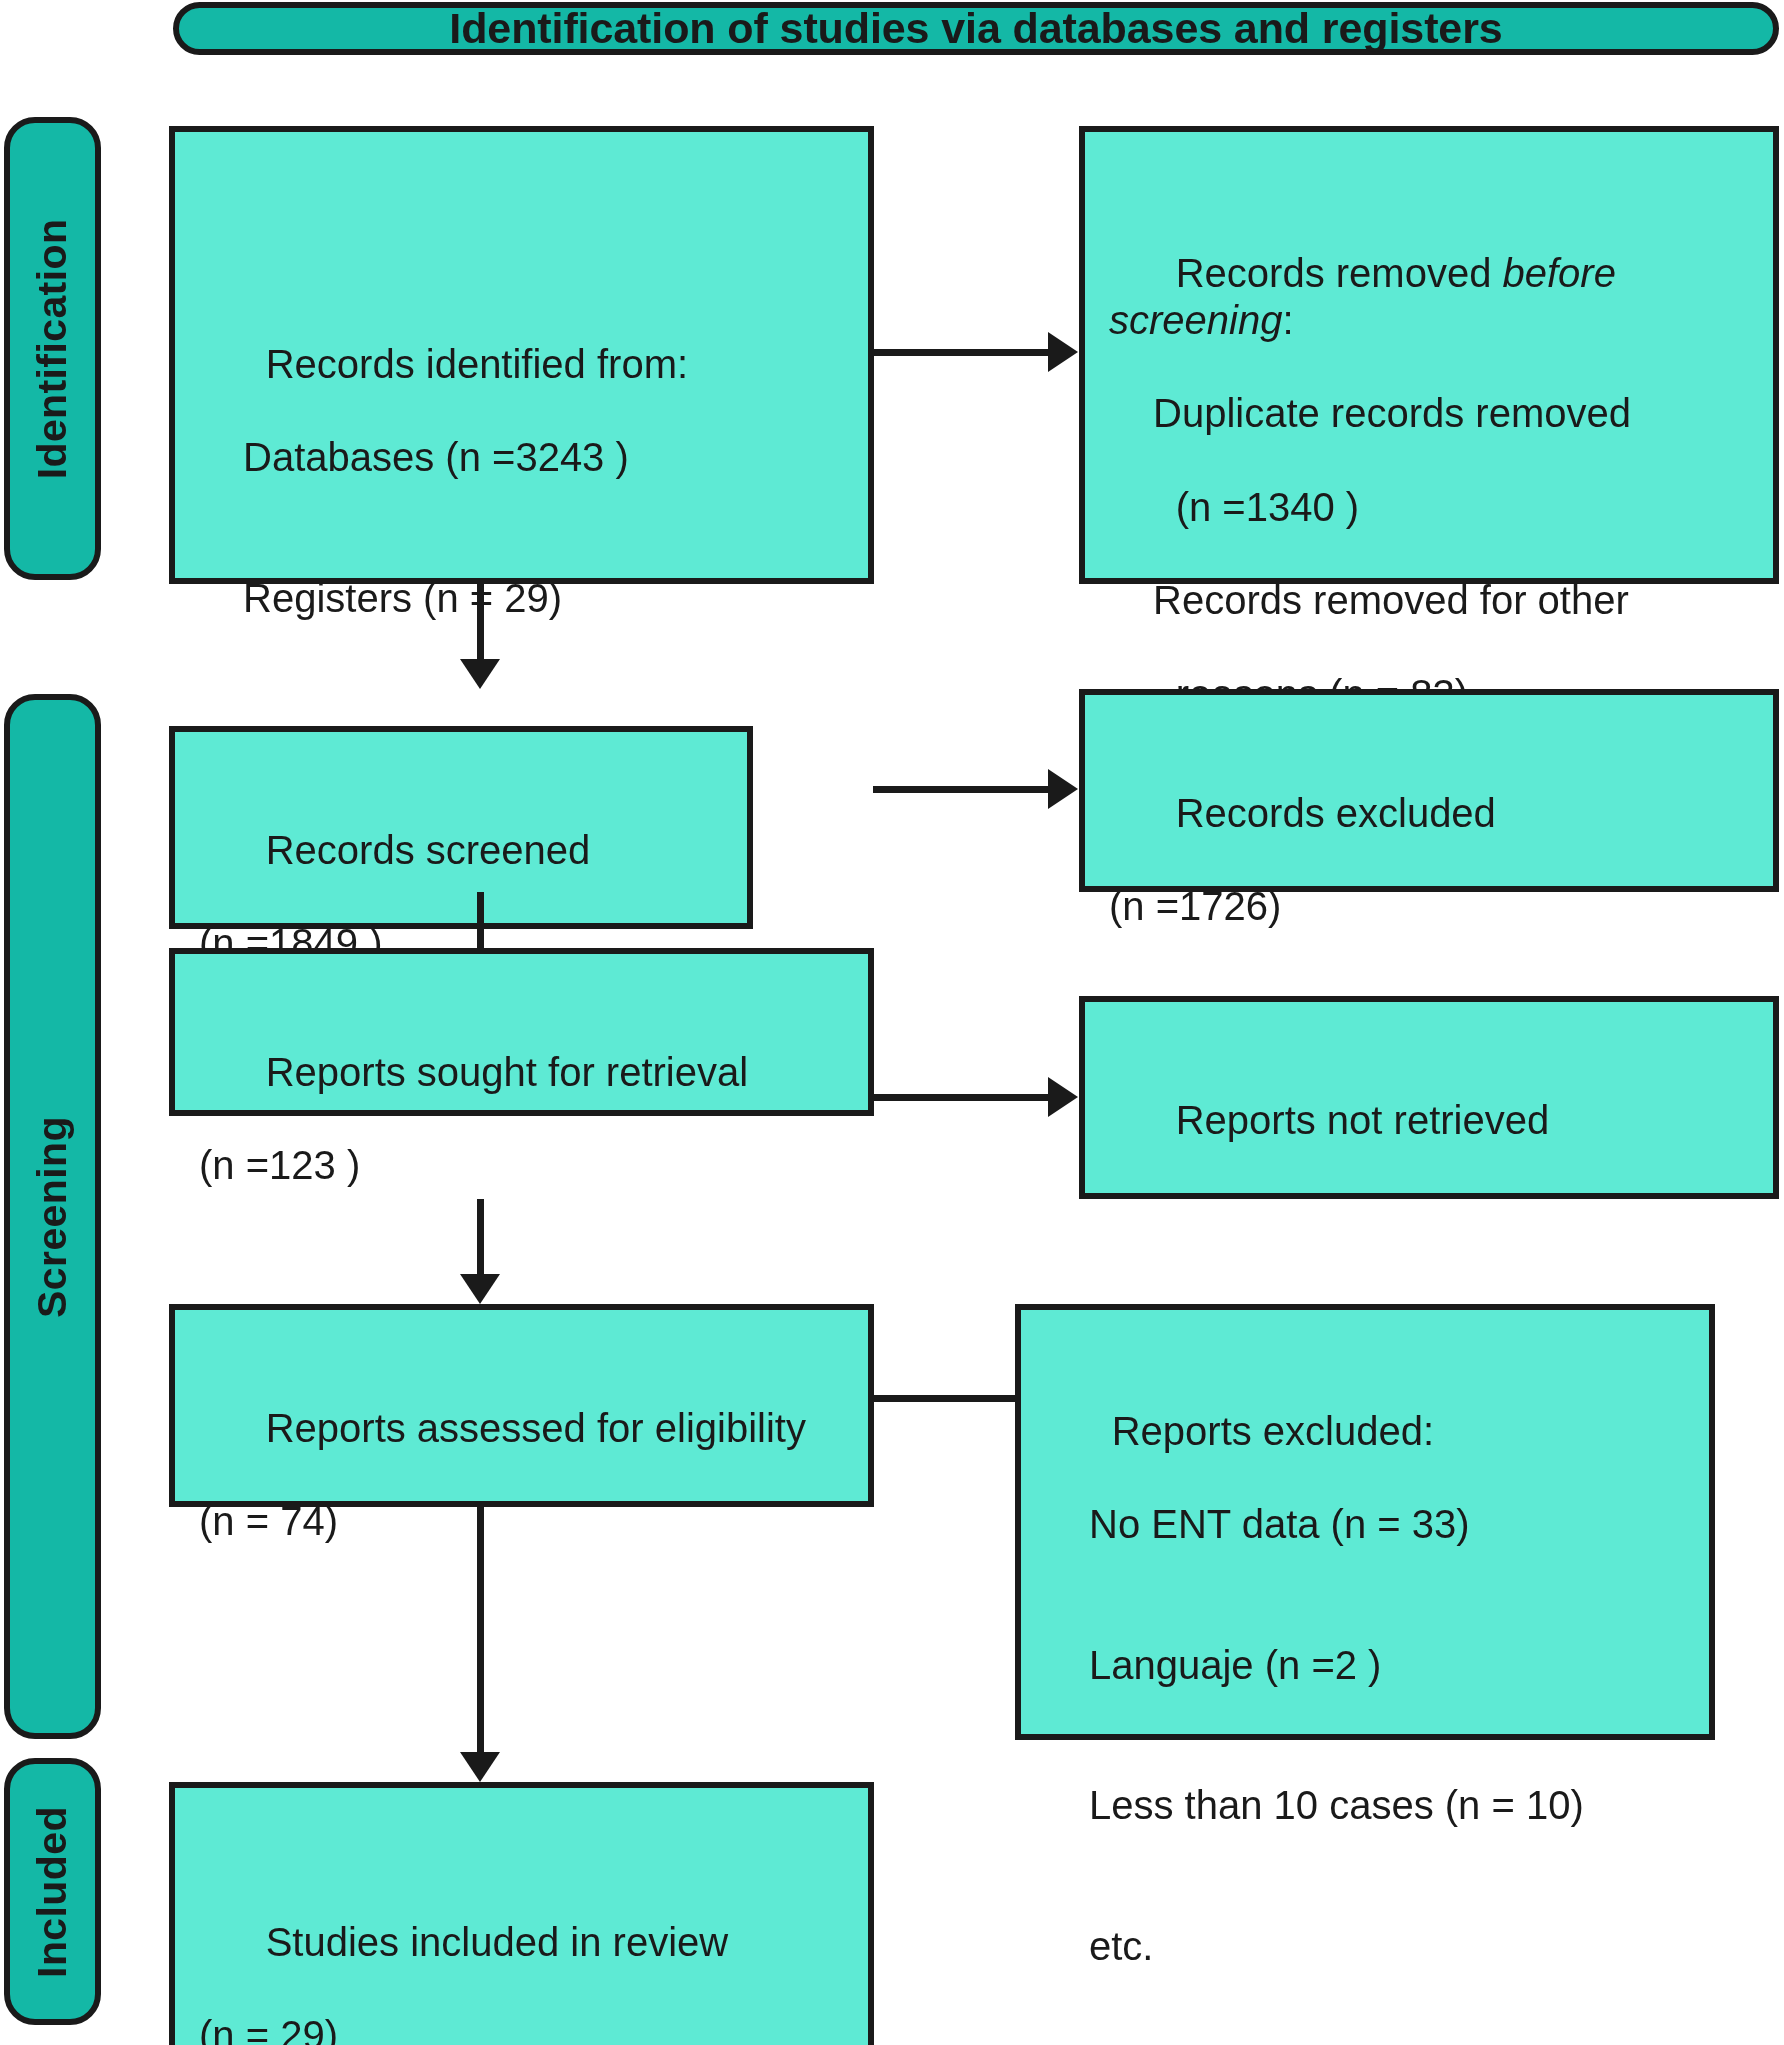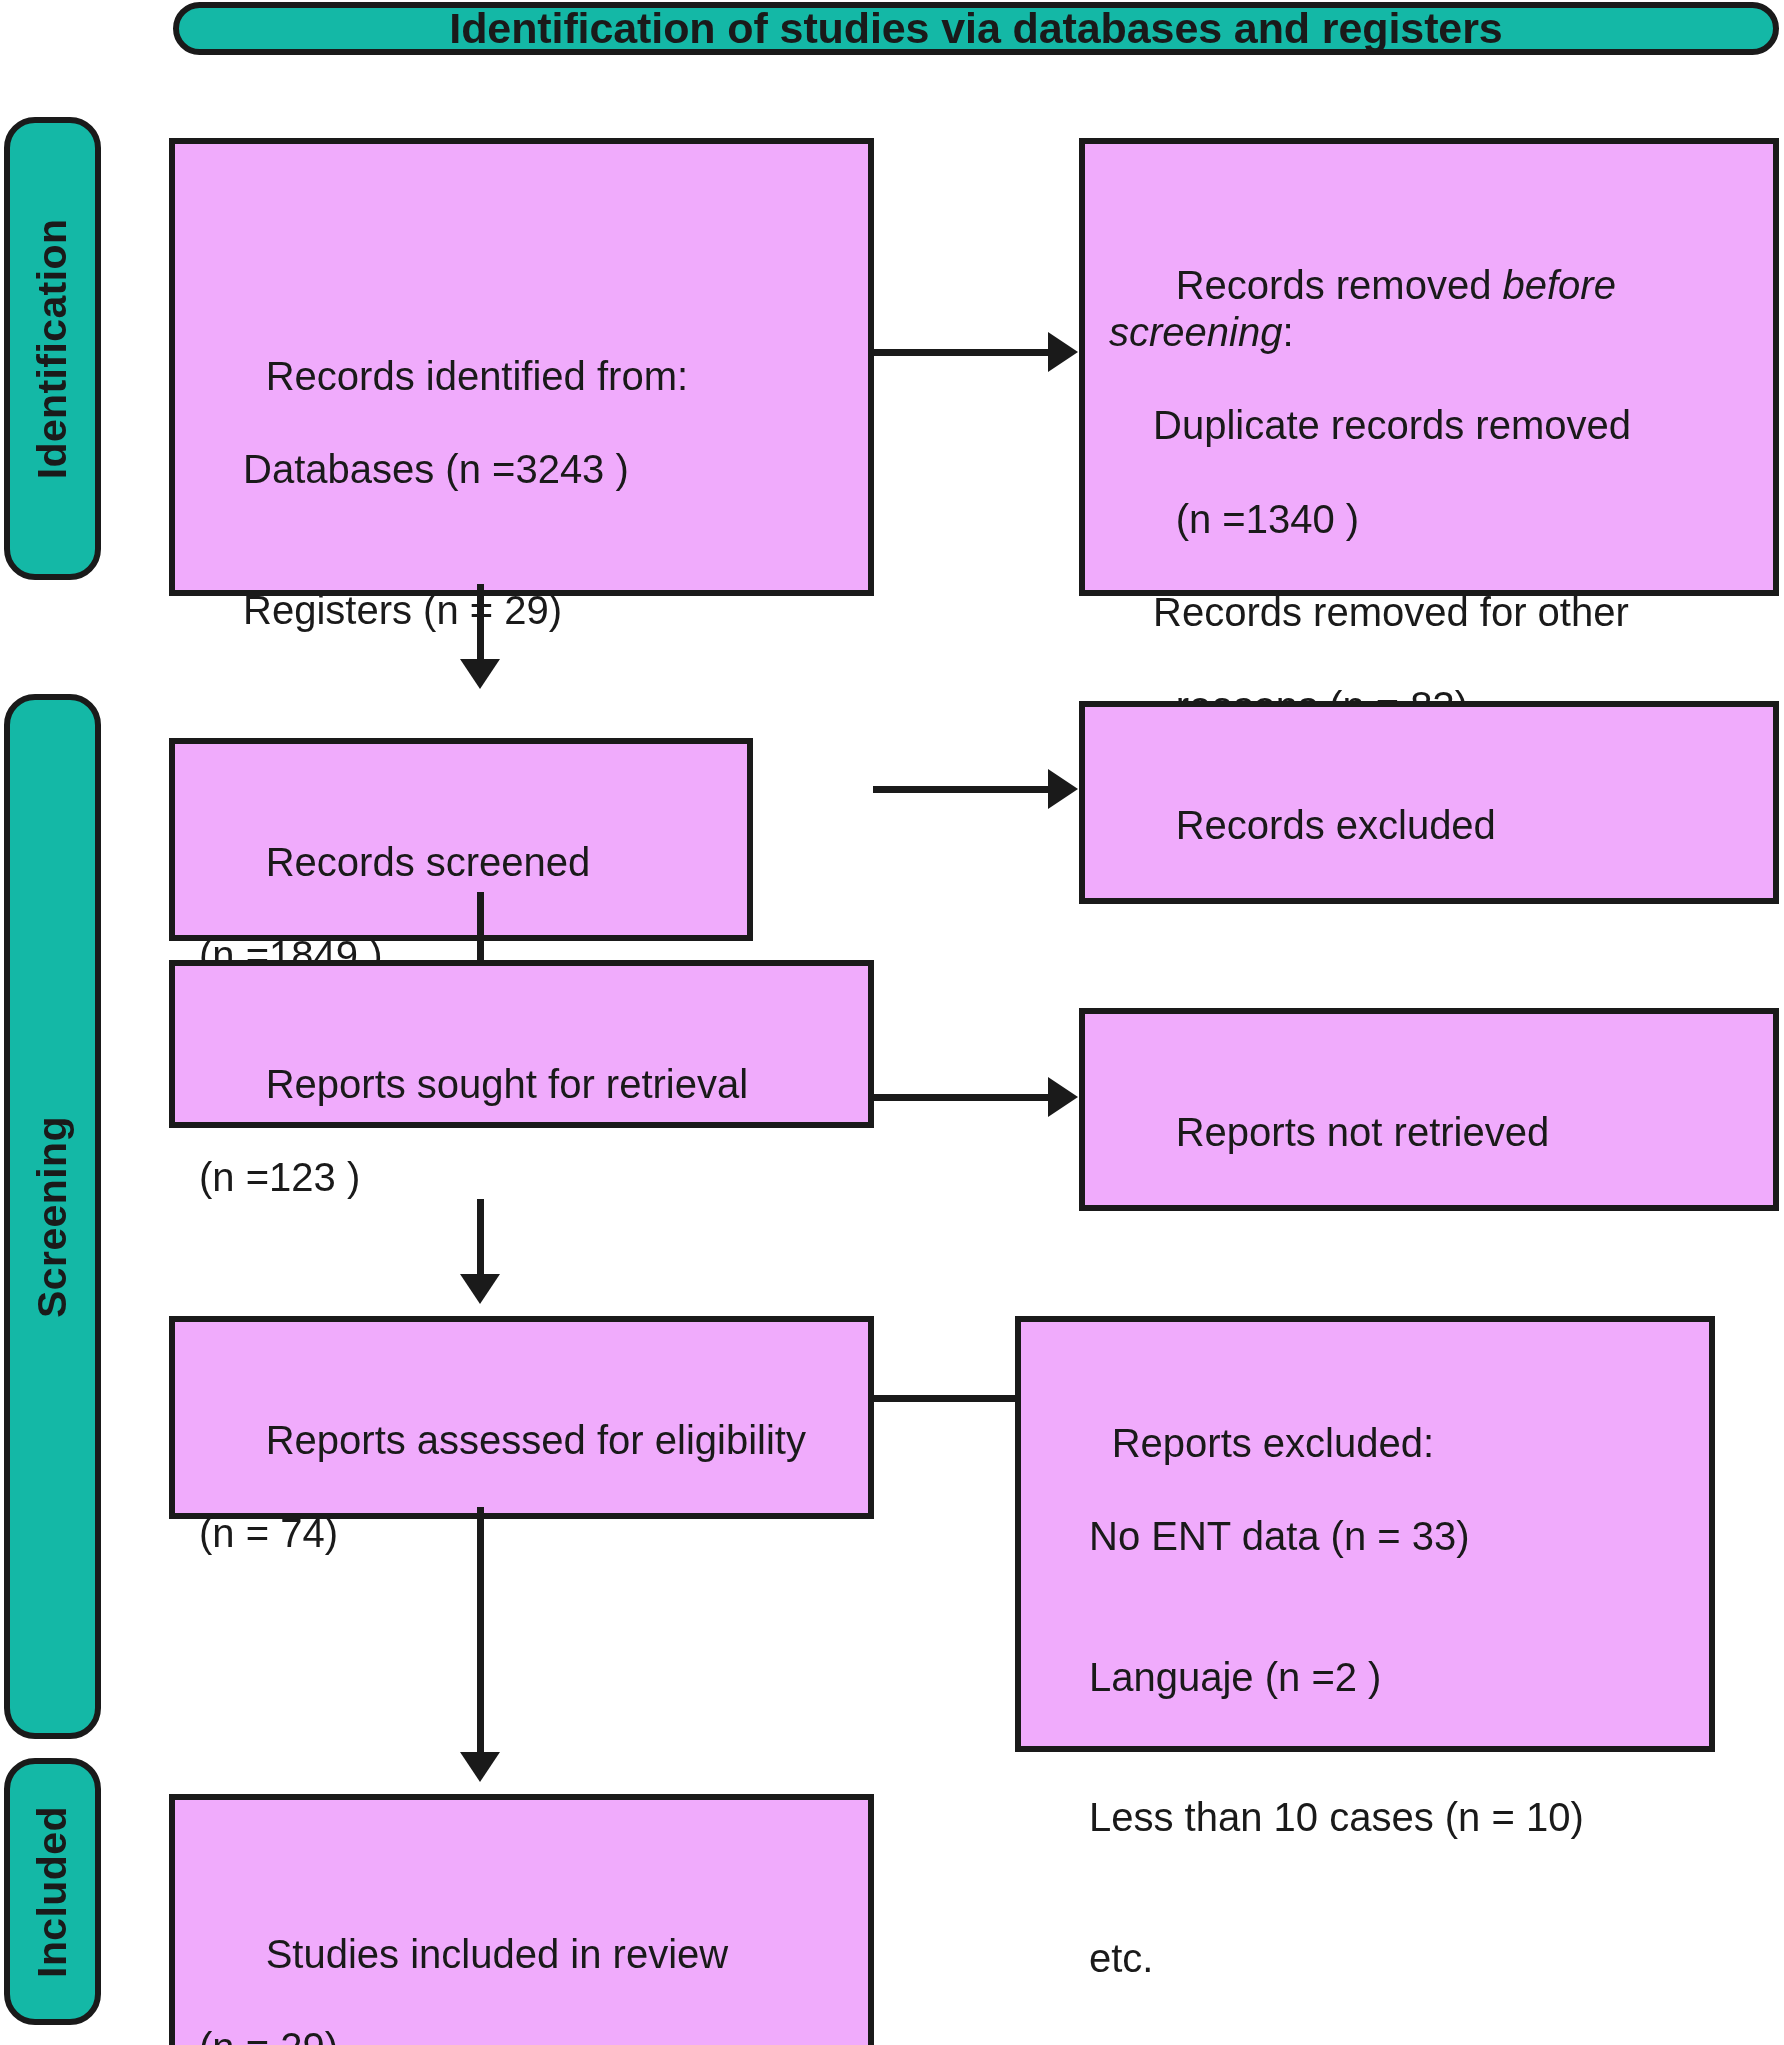--- a/index.html
+++ b/index.html
@@ -16,22 +16,21 @@
     font-family: "Liberation Sans", sans-serif;
     color: #1a1a1a;
     overflow: hidden;
   }
 
   
   .sq-box {
     position: absolute;
     box-sizing: border-box;
     border: 6.4px solid #1a1a1a;
-    background: #f0abfc;
-    margin-top: 12px;
+    background: #5eead4;
   }
   .round-box {
     position: absolute;
     box-sizing: border-box;
     border: 6.4px solid #1a1a1a;
     border-radius: 31px;
     background: #14b8a6;
   }
 
   
@@ -147,20 +146,21 @@
       <span style="display:block">(n =1849 )</span>
     </div>
   </div>
 
   <div class="h-line" style="left:873px; top:786px; width:175px;"></div>
   <div class="h-head" style="left:1048px; top:769px;"></div>
 
   <div class="sq-box" style="left:1079px; top:689px; width:700px; height:203px;">
     <div class="box-text" style="top:48px;">
       <span>Records excluded</span>
+      <span style="display:block">(n =1726)</span>
     </div>
   </div>
 
   <div class="v-line" style="left:477px; top:892px; height:75px;"></div>
   <div class="v-head" style="left:460px; top:967px;"></div>
 
   <div class="sq-box" style="left:169px; top:948px; width:705px; height:168px;">
     <div class="box-text" style="top:48px;">
       <span>Reports sought for retrieval</span>
       <span style="display:block">(n =123 )</span>

